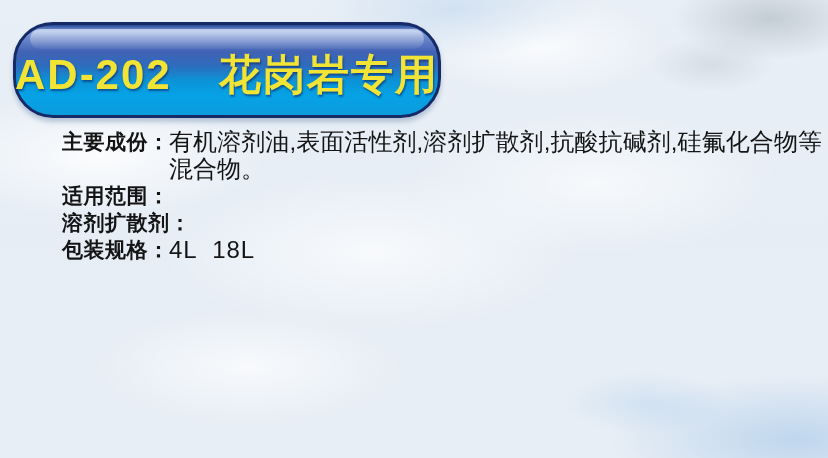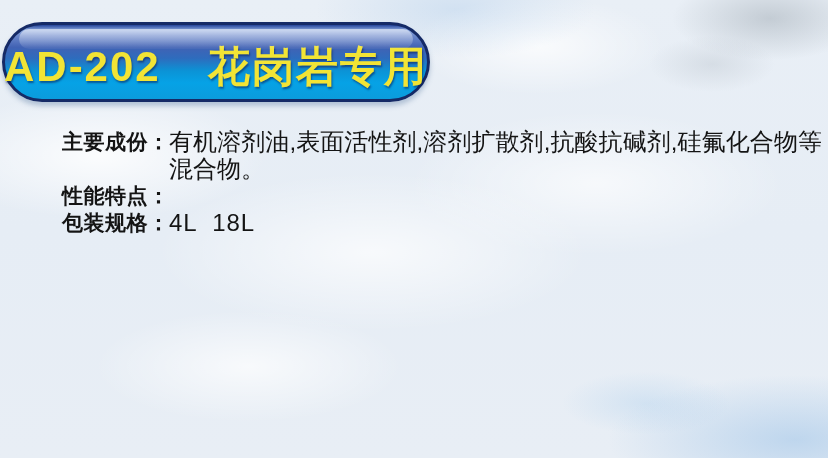--- a/index.html
+++ b/index.html
@@ -24,22 +24,22 @@
       radial-gradient(ellipse 300px 110px at 45% 55%, rgba(255,255,255,0.70), transparent 72%),
       radial-gradient(ellipse 260px 100px at 72% 40%, rgba(255,255,255,0.65), transparent 72%),
       radial-gradient(ellipse 220px 80px at 30% 80%, rgba(255,255,255,0.70), transparent 70%),
       radial-gradient(ellipse 180px 70px at 65% 10%, rgba(255,255,255,0.75), transparent 70%),
       linear-gradient(180deg, #e9eff6 0%, #e6edf5 50%, #e8eef5 100%);
   }
 
   
   .header-pill {
     position: absolute;
-    left: 2px; top: 22px;
-    width: 428px; height: 80px;
+    left: 13px; top: 22px;
+    width: 428px; height: 96px;
     border-radius: 40px;
     border: 3px solid var(--pill-border, #152a66);
     background: linear-gradient(180deg,
       #24449a 0%,
       var(--pill-highlight, #8ca8de) 7%,
       #6d89cc 14%,
       #4162b4 30%,
       var(--pill-mid, #2e6cbd) 45%,
       #0b93d6 62%,
       var(--pill-bottom, #06a2e6) 78%,
@@ -108,24 +108,25 @@
   </div>
 
   <div class="content">
 
     <div class="spec-row">
       <div class="spec-label">主要成份：</div>
       <div class="spec-value">有机溶剂油,表面活性剂,溶剂扩散剂,抗酸抗碱剂,硅氟化合物等混合物。</div>
     </div>
 
     <div class="spec-row">
+      <div class="spec-label">适用范围：</div>
     </div>
 
     <div class="spec-row">
-      <div class="spec-label">性能特点：</div>
+      <div class="spec-label">溶剂扩散剂：</div>
     </div>
 
     <div class="spec-row">
       <div class="spec-label">包装规格：</div>
       <div class="spec-value no-justify">4L  18L</div>
     </div>
 
   </div>
 </div>
 

